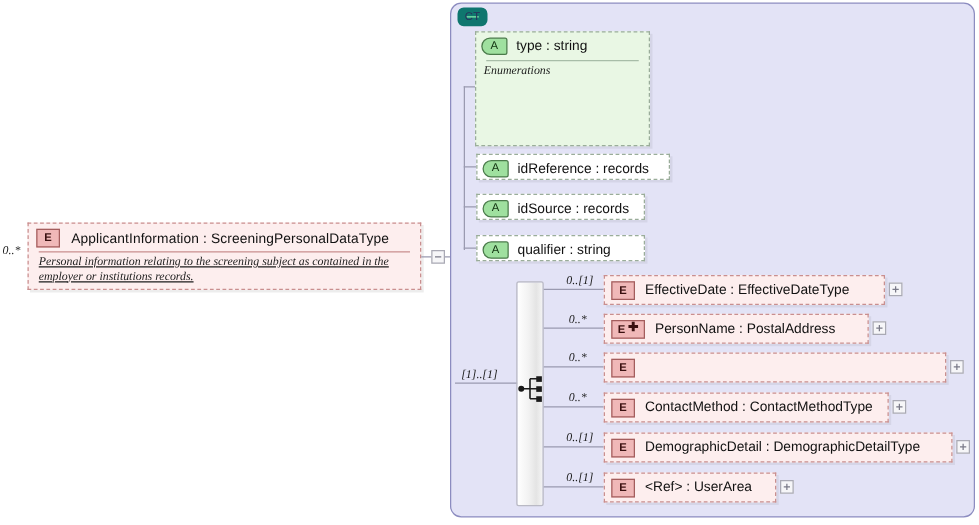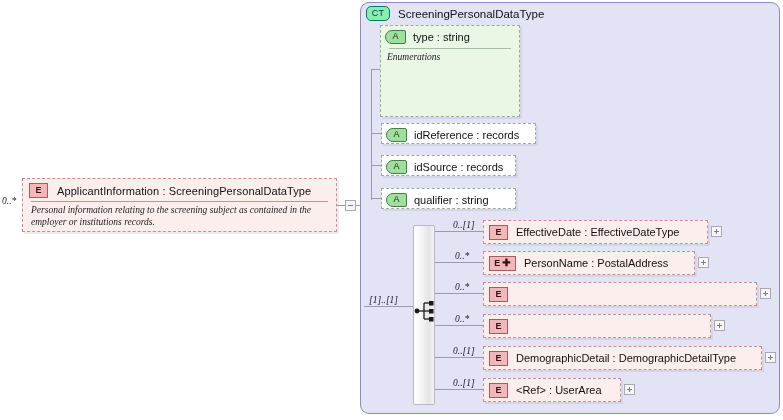--- a/index.html
+++ b/index.html
@@ -57,20 +57,21 @@
     border-top: 1px solid #c98f8f;
     height: 0;
   }
   #applicant-box .doc {
     font-size: 9.5px;
     font-style: italic;
     color: #1c1c1c;
     line-height: 11.5px;
     padding: 3px 8px 0 8px;
     font-family: "Liberation Serif", serif;
+    text-decoration: underline;
   }
 
   .icon-e {
     width: 19px; height: 15px;
     background: #f0b8b8;
     border: 1px solid #a35d5d;
     display: inline-flex;
     align-items: center; justify-content: center;
     font-size: 9px; font-weight: bold;
     color: #3a1010;
@@ -92,21 +93,21 @@
     border-radius: 9px;
     box-sizing: border-box;
   }
   #ct-title-row {
     position: absolute;
     left: 6px; top: 4px;
     display: flex; align-items: center;
   }
   .icon-ct {
     width: 24px; height: 15px;
-    border: 1px solid #0f766e;
+    border: 7px solid #0f766e;
     border-radius: 5px;
     background: #86efac;
     display: inline-flex;
     align-items: center; justify-content: center;
     font-size: 9px; color: #2b2b5a;
     box-sizing: border-box;
     letter-spacing: 0.3px;
     line-height: 1;
   }
   #ct-title-row .ct-name {
@@ -255,21 +256,20 @@
 </div>
 
 <div class="line-h" style="left:337px; top:205px; width:10px;"></div>
 <div class="minusbox" style="left:345px; top:200px;"></div>
 <div class="line-h" style="left:356px; top:205px; width:14px;"></div>
 
 <div id="ct-container"></div>
 
 <div id="ct-title-row" style="left:366px; top:6px;">
   <span class="icon-ct">CT</span>
-  <span class="ct-name">ScreeningPersonalDataType</span>
 </div>
 
 <div class="line-v" style="left:371px; top:69px; height:131px;"></div>
 <div class="line-h" style="left:371px; top:69px; width:11px;"></div>
 <div class="line-h" style="left:371px; top:133px; width:11px;"></div>
 <div class="line-h" style="left:371px; top:165px; width:11px;"></div>
 <div class="line-h" style="left:371px; top:198px; width:11px;"></div>
 
 <div class="attr-box green" style="left:380px; top:25px; width:140px; height:92px;">
   <div class="attr-head">
@@ -340,20 +340,21 @@
 <div class="card" style="left:455px; top:282px;">0..*</div>
 <div class="el-box" style="left:483px; top:282px; width:274px;">
   <span class="icon-e">E</span>
 </div>
 <div class="plusbox" style="left:760px; top:288px;"></div>
 
 <div class="line-h" style="left:435px; top:325px; width:48px;"></div>
 <div class="card" style="left:455px; top:314px;">0..*</div>
 <div class="el-box" style="left:483px; top:314px; width:228px;">
   <span class="icon-e">E</span>
+  <span class="el-name">ContactMethod : ContactMethodType</span>
 </div>
 <div class="plusbox" style="left:714px; top:320px;"></div>
 
 <div class="line-h" style="left:435px; top:357px; width:48px;"></div>
 <div class="card" style="left:453px; top:346px;">0..[1]</div>
 <div class="el-box" style="left:483px; top:346px; width:279px;">
   <span class="icon-e">E</span>
   <span class="el-name">DemographicDetail : DemographicDetailType</span>
 </div>
 <div class="plusbox" style="left:765px; top:352px;"></div>

